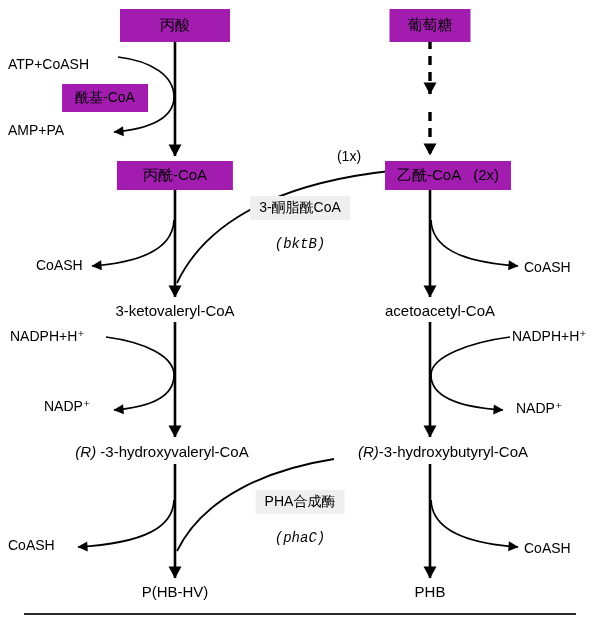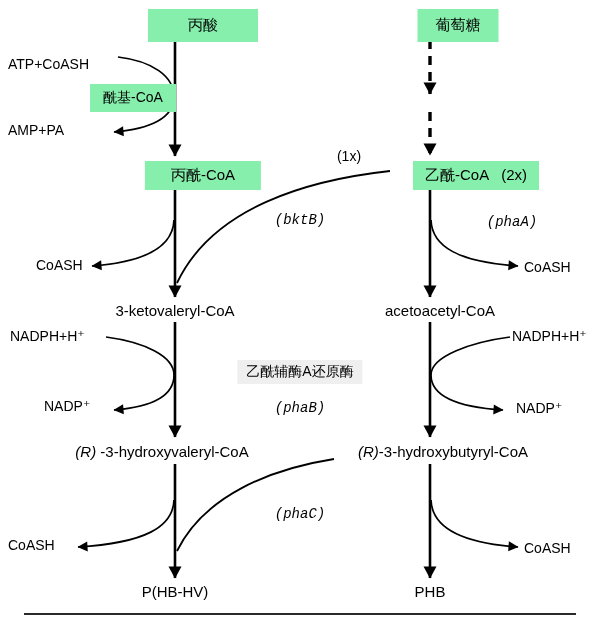--- a/index.html
+++ b/index.html
@@ -14,21 +14,21 @@
   .wires { position:absolute; left:0; top:0; width:601px; height:619px; }
   .lbl {
     position:absolute;
     font-size:14px;
     line-height:1.25;
     white-space:nowrap;
     color:#000;
   }
   .c { transform:translateX(-50%); text-align:center; }
   .big { font-size:15px; }
-  .hl { background:#86efac;margin-left:28px; }
+  .hl { background:#a21caf; }
   .i { font-style:italic; }
   .enz .enz-name { display:inline-block; }
   .enz .hl2 { background:#efefef; padding:3px 9px; }
   .enz .enz-gene { margin-top:16px;font-family:Liberation Mono, monospace; }
   .gap { display:inline-block; width:12px; }
   .divider { position:absolute; background:#2a2a2a; height:2px; }
 </style>
 </head>
 <body>
 
@@ -72,45 +72,42 @@
 
   <div class="lbl" style="left:8px; top:56px;">ATP+CoASH</div>
   <div class="lbl c hl" style="left:105px; top:84px; padding:5px 13px;">酰基-CoA</div>
   <div class="lbl" style="left:8px; top:122px;">AMP+PA</div>
 
   <div class="lbl c big hl" style="left:175px; top:161px; padding:5px 26px;">丙酰-CoA</div>
   <div class="lbl c" style="left:349px; top:148px;">(1x)</div>
   <div class="lbl c big hl" style="left:448px; top:161px; padding:5px 12px;"><span>乙酰-CoA</span><span class="gap"></span><span>(2x)</span></div>
 
   <div class="lbl c enz" style="left:300px; top:196px;">
+    <div class="enz-name hl2">3-酮脂酰CoA</div>
     <div class="enz-gene i">(bktB)</div>
   </div>
   <div class="lbl c enz" style="left:512px; top:198px;">
-    <div class="enz-gene i">(phaA)</div>
   </div>
 
   <div class="lbl" style="left:36px; top:257px;">CoASH</div>
   <div class="lbl" style="left:524px; top:259px;">CoASH</div>
 
   <div class="lbl c big" style="left:175px; top:302px;">3-ketovaleryl-CoA</div>
   <div class="lbl c big" style="left:440px; top:302px;">acetoacetyl-CoA</div>
 
   <div class="lbl" style="left:10px; top:328px;">NADPH+H⁺</div>
   <div class="lbl" style="left:512px; top:328px;">NADPH+H⁺</div>
-  <div class="lbl c enz" style="left:300px; top:360px;">
-    <div class="enz-name hl2">乙酰辅酶A还原酶</div>
-    <div class="enz-gene i">(phaB)</div>
-  </div>
   <div class="lbl" style="left:44px; top:398px;">NADP⁺</div>
   <div class="lbl" style="left:516px; top:400px;">NADP⁺</div>
 
   <div class="lbl c big" style="left:162px; top:443px;"><span class="i">(R)</span><span> -3-hydroxyvaleryl-CoA</span></div>
   <div class="lbl c big" style="left:443px; top:443px;"><span class="i">(R)</span><span>-3-hydroxybutyryl-CoA</span></div>
 
   <div class="lbl c enz" style="left:300px; top:490px;">
+    <div class="enz-name hl2">PHA合成酶</div>
     <div class="enz-gene i">(phaC)</div>
   </div>
   <div class="lbl" style="left:8px; top:537px;">CoASH</div>
   <div class="lbl" style="left:524px; top:540px;">CoASH</div>
 
   <div class="lbl c big" style="left:175px; top:583px;">P(HB-HV)</div>
   <div class="lbl c big" style="left:430px; top:583px;">PHB</div>
 
   <div class="divider" style="left:24px; top:613px; width:552px;"></div>
 

